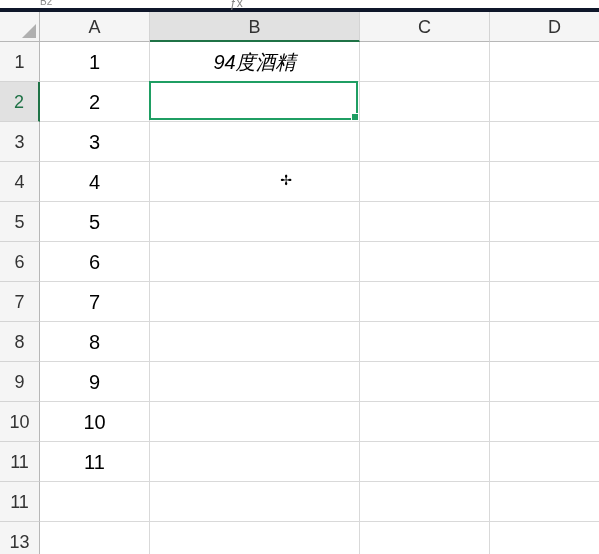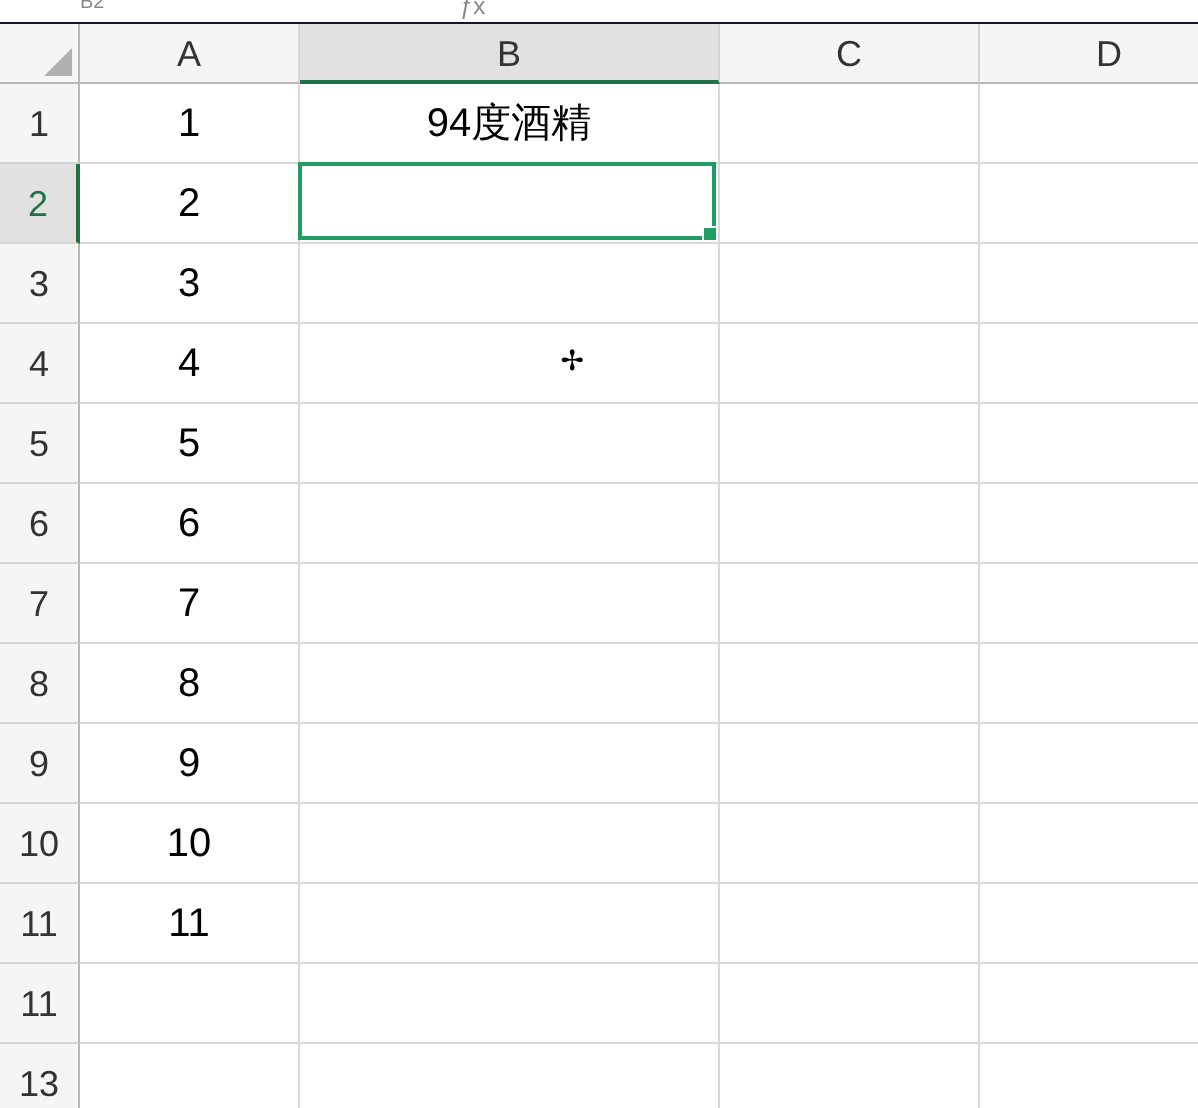--- a/index.html
+++ b/index.html
@@ -8,21 +8,21 @@
       font-size: 18px;
       background: #fff;
       width: 599px;
       height: 554px;
       overflow: hidden;
       position: relative;
     }
     .topstrip {
       height: 12px;
       background: #fff;
-      border-bottom: 1px solid #0f172a;
+      border-bottom: 4px solid #0f172a;
       position: relative;
     }
     .topstrip .namebox-remnant {
       position: absolute;
       left: 40px;
       top: -4px;
       font-size: 10px;
       color: #888;
     }
     .topstrip .fx-remnant {
@@ -158,21 +158,21 @@
       <div class="rowheader">8</div>
       <div class="rowheader">9</div>
       <div class="rowheader">10</div>
       <div class="rowheader">11</div>
       <div class="rowheader">11</div>
       <div class="rowheader">13</div>
     </div>
   <div class="cells" id="cells">
       <div class="row">
         <div class="cell" style="width: 110px;">1</div>
-        <div class="cell" style="width: 210px;">94度酒精</div>
+        <div class="cell" style="width: 210px; font-style: italic;">94度酒精</div>
         <div class="cell" style="width: 130px;"></div>
         <div class="cell" style="width: 130px;"></div>
       </div>
       <div class="row">
         <div class="cell" style="width: 110px;">2</div>
         <div class="cell" style="width: 210px;"></div>
         <div class="cell" style="width: 130px;"></div>
         <div class="cell" style="width: 130px;"></div>
       </div>
       <div class="row">

